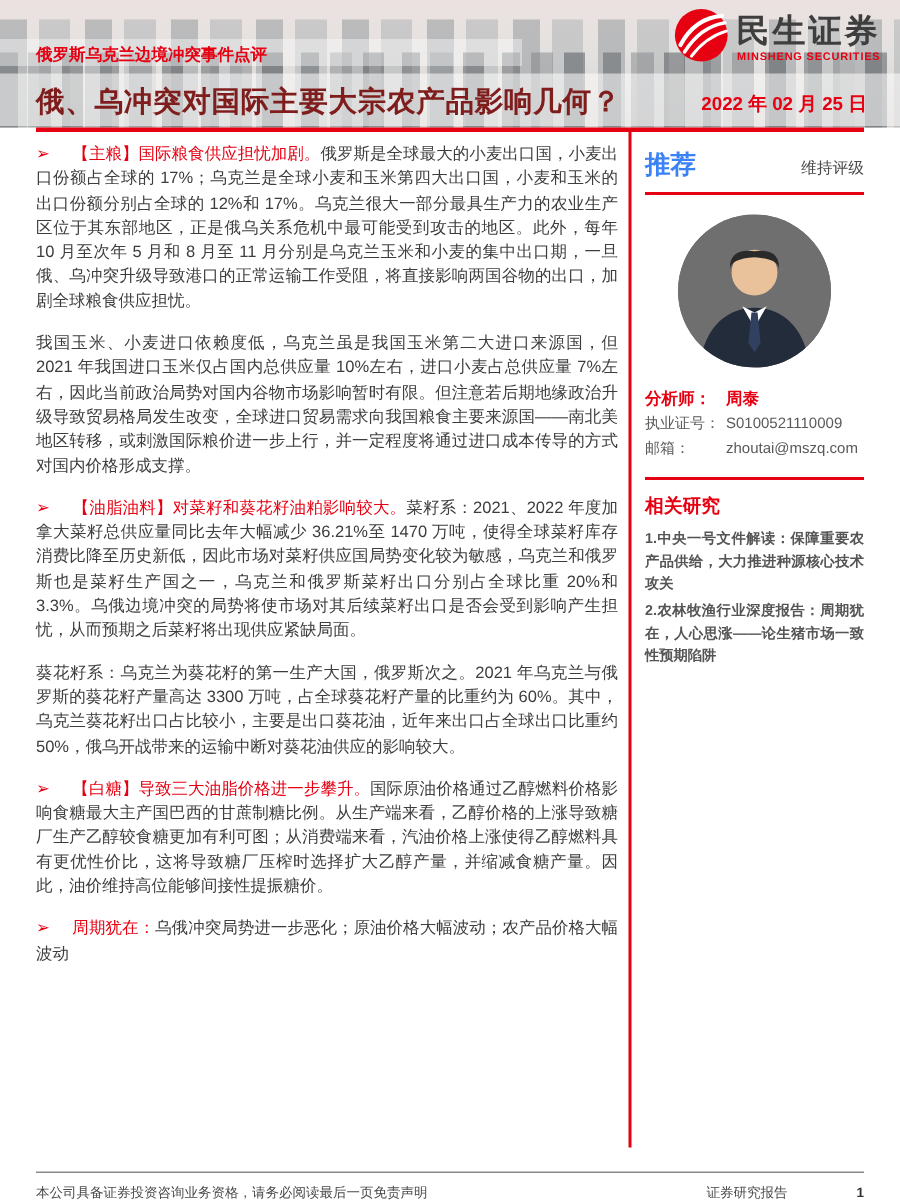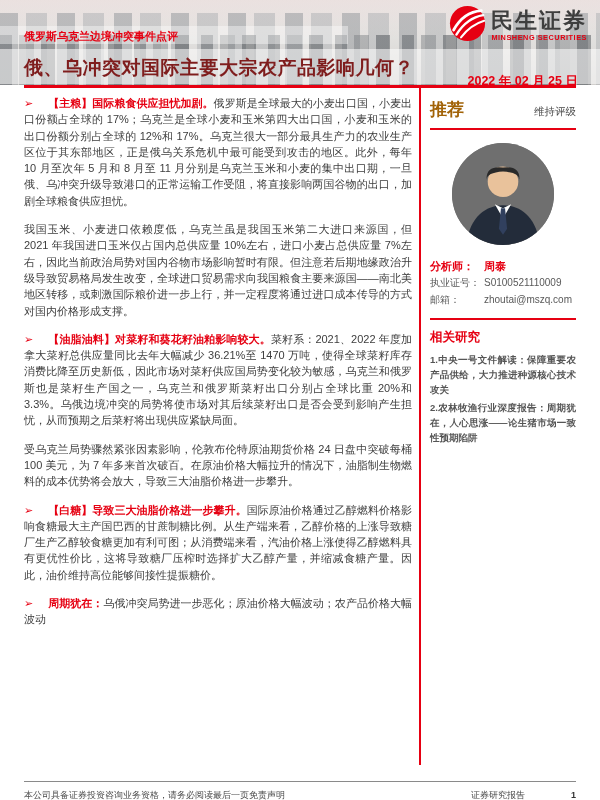--- a/index.html
+++ b/index.html
@@ -25,40 +25,40 @@
       linear-gradient(rgba(226,200,200,.35), rgba(255,255,255,0) 45%),
       linear-gradient(#efeeec, #d2d0ce);
     background-size:100% 50px, 100% 72px, 100% 100%, 100% 100%;
     background-position:left bottom, left bottom, left top, left top;
     background-repeat:no-repeat;
   }
   .band-eyebrow { position:absolute; left:0; top:26px; width:58%; height:18px; background:rgba(255,255,255,.40); }
   .band-title  { position:absolute; left:0; top:49px; width:100%; height:35px; background:rgba(255,255,255,.55); }
   .eyebrow { position:absolute; left:24px; top:29px; font-size:11px; font-weight:bold; color:#e60012; }
   .title   { position:absolute; left:24px; top:55px; font-size:19px; font-weight:bold; color:#7f1d1d; letter-spacing:.5px; }
-  .date    { position:absolute; right:22px; top:61px; font-size:12.5px; font-weight:bold; color:#e60012;margin-top:12px; }
+  .date    { position:absolute; right:22px; top:61px; font-size:12.5px; font-weight:bold; color:#e60012; }
   .logo    { position:absolute; right:13px; top:5px; display:flex; align-items:flex-end; gap:5px; }
   .logo svg { display:block; }
   .logo-cn { font-size:22px; font-weight:bold; color:#3e3e3e; letter-spacing:2px; line-height:24px; }
   .logo-en { font-size:7.3px; font-weight:bold; color:#e60012; letter-spacing:.55px; text-align:right; }
   .hdr-rule { position:absolute; left:24px; width:552px; bottom:0; height:3px; background:#e60012; }
 
   
   .vrule { position:absolute; left:419px; top:88px; width:2px; height:677px; background:#e60012; }
 
   
   .content { position:absolute; left:24px; top:95px; width:388px; }
   .para { font-size:11px; line-height:16.3px; color:#3d3d3d; text-align:justify; margin:0 0 12px 0; }
   .bullet { color:#e60012; font-weight:bold; margin-right:15px; }
-  .lead { color:#e60012; font-weight:bold; }
+  .lead { color:#e60012; font-weight:normal; }
 
   
   .side { position:absolute; left:430px; top:97px; width:146px; }
   .rating-row { display:flex; justify-content:space-between; align-items:flex-end; height:24px; }
-  .rating { font-size:17px; font-weight:bold; color:#a16207; }
+  .rating { font-size:17px; font-weight:bold; color:#3b82f6; }
   .rating-note { font-size:10.5px; color:#4a4a4a; padding-bottom:2px; }
   .red-rule { height:2px; background:#e60012; margin:7px 0; }
   .avatar { width:102px; height:102px; border-radius:50%; overflow:hidden; margin:13px auto 12px; background:#707070; }
   .avatar svg { display:block; }
   .kv { display:flex; font-size:10px; color:#595959; line-height:16.5px; }
   .kv .k { width:54px; flex:none; }
   .kv.analyst-row { font-size:11px; color:#e60012; font-weight:bold; line-height:18px; }
   .rel-head { font-size:12.5px; font-weight:bold; color:#e60012; margin:9px 0 6px;font-family:Liberation Mono, monospace; }
   .rel-item { font-size:9.5px; color:#555; line-height:15px; margin:0 0 3px; text-align:justify;font-weight:bold; }
 
@@ -104,21 +104,21 @@
     <p class="para">
       <span class="bullet">➢</span><span class="lead">【主粮】国际粮食供应担忧加剧。</span><span>俄罗斯是全球最大的小麦出口国，小麦出口份额占全球的 17%；乌克兰是全球小麦和玉米第四大出口国，小麦和玉米的出口份额分别占全球的 12%和 17%。乌克兰很大一部分最具生产力的农业生产区位于其东部地区，正是俄乌关系危机中最可能受到攻击的地区。此外，每年 10 月至次年 5 月和 8 月至 11 月分别是乌克兰玉米和小麦的集中出口期，一旦俄、乌冲突升级导致港口的正常运输工作受阻，将直接影响两国谷物的出口，加剧全球粮食供应担忧。</span>
     </p>
     <p class="para">
       <span>我国玉米、小麦进口依赖度低，乌克兰虽是我国玉米第二大进口来源国，但 2021 年我国进口玉米仅占国内总供应量 10%左右，进口小麦占总供应量 7%左右，因此当前政治局势对国内谷物市场影响暂时有限。但注意若后期地缘政治升级导致贸易格局发生改变，全球进口贸易需求向我国粮食主要来源国——南北美地区转移，或刺激国际粮价进一步上行，并一定程度将通过进口成本传导的方式对国内价格形成支撑。</span>
     </p>
     <p class="para">
       <span class="bullet">➢</span><span class="lead">【油脂油料】对菜籽和葵花籽油粕影响较大。</span><span>菜籽系：2021、2022 年度加拿大菜籽总供应量同比去年大幅减少 36.21%至 1470 万吨，使得全球菜籽库存消费比降至历史新低，因此市场对菜籽供应国局势变化较为敏感，乌克兰和俄罗斯也是菜籽生产国之一，乌克兰和俄罗斯菜籽出口分别占全球比重 20%和 3.3%。乌俄边境冲突的局势将使市场对其后续菜籽出口是否会受到影响产生担忧，从而预期之后菜籽将出现供应紧缺局面。</span>
     </p>
     <p class="para">
-      <span>受乌克兰局势骤然紧张因素影响，伦敦布伦特原油期货价格 24 日盘中突破每桶 100 美元，为 7 年多来首次破百。在原油价格大幅拉升的情况下，油脂制生物燃料的成本优势将会放大，导致三大油脂价格进一步攀升。</span>
+      <span>葵花籽系：乌克兰为葵花籽的第一生产大国，俄罗斯次之。2021 年乌克兰与俄罗斯的葵花籽产量高达 3300 万吨，占全球葵花籽产量的比重约为 60%。其中，乌克兰葵花籽出口占比较小，主要是出口葵花油，近年来出口占全球出口比重约 50%，俄乌开战带来的运输中断对葵花油供应的影响较大。</span>
     </p>
     <p class="para">
       <span class="bullet">➢</span><span class="lead">【白糖】导致三大油脂价格进一步攀升。</span><span>国际原油价格通过乙醇燃料价格影响食糖最大主产国巴西的甘蔗制糖比例。从生产端来看，乙醇价格的上涨导致糖厂生产乙醇较食糖更加有利可图；从消费端来看，汽油价格上涨使得乙醇燃料具有更优性价比，这将导致糖厂压榨时选择扩大乙醇产量，并缩减食糖产量。因此，油价维持高位能够间接性提振糖价。</span>
     </p>
     <p class="para">
       <span class="bullet">➢</span><span class="lead">周期犹在：</span><span>乌俄冲突局势进一步恶化；原油价格大幅波动；农产品价格大幅波动</span>
     </p>
   </main>
 
   <aside class="side">

